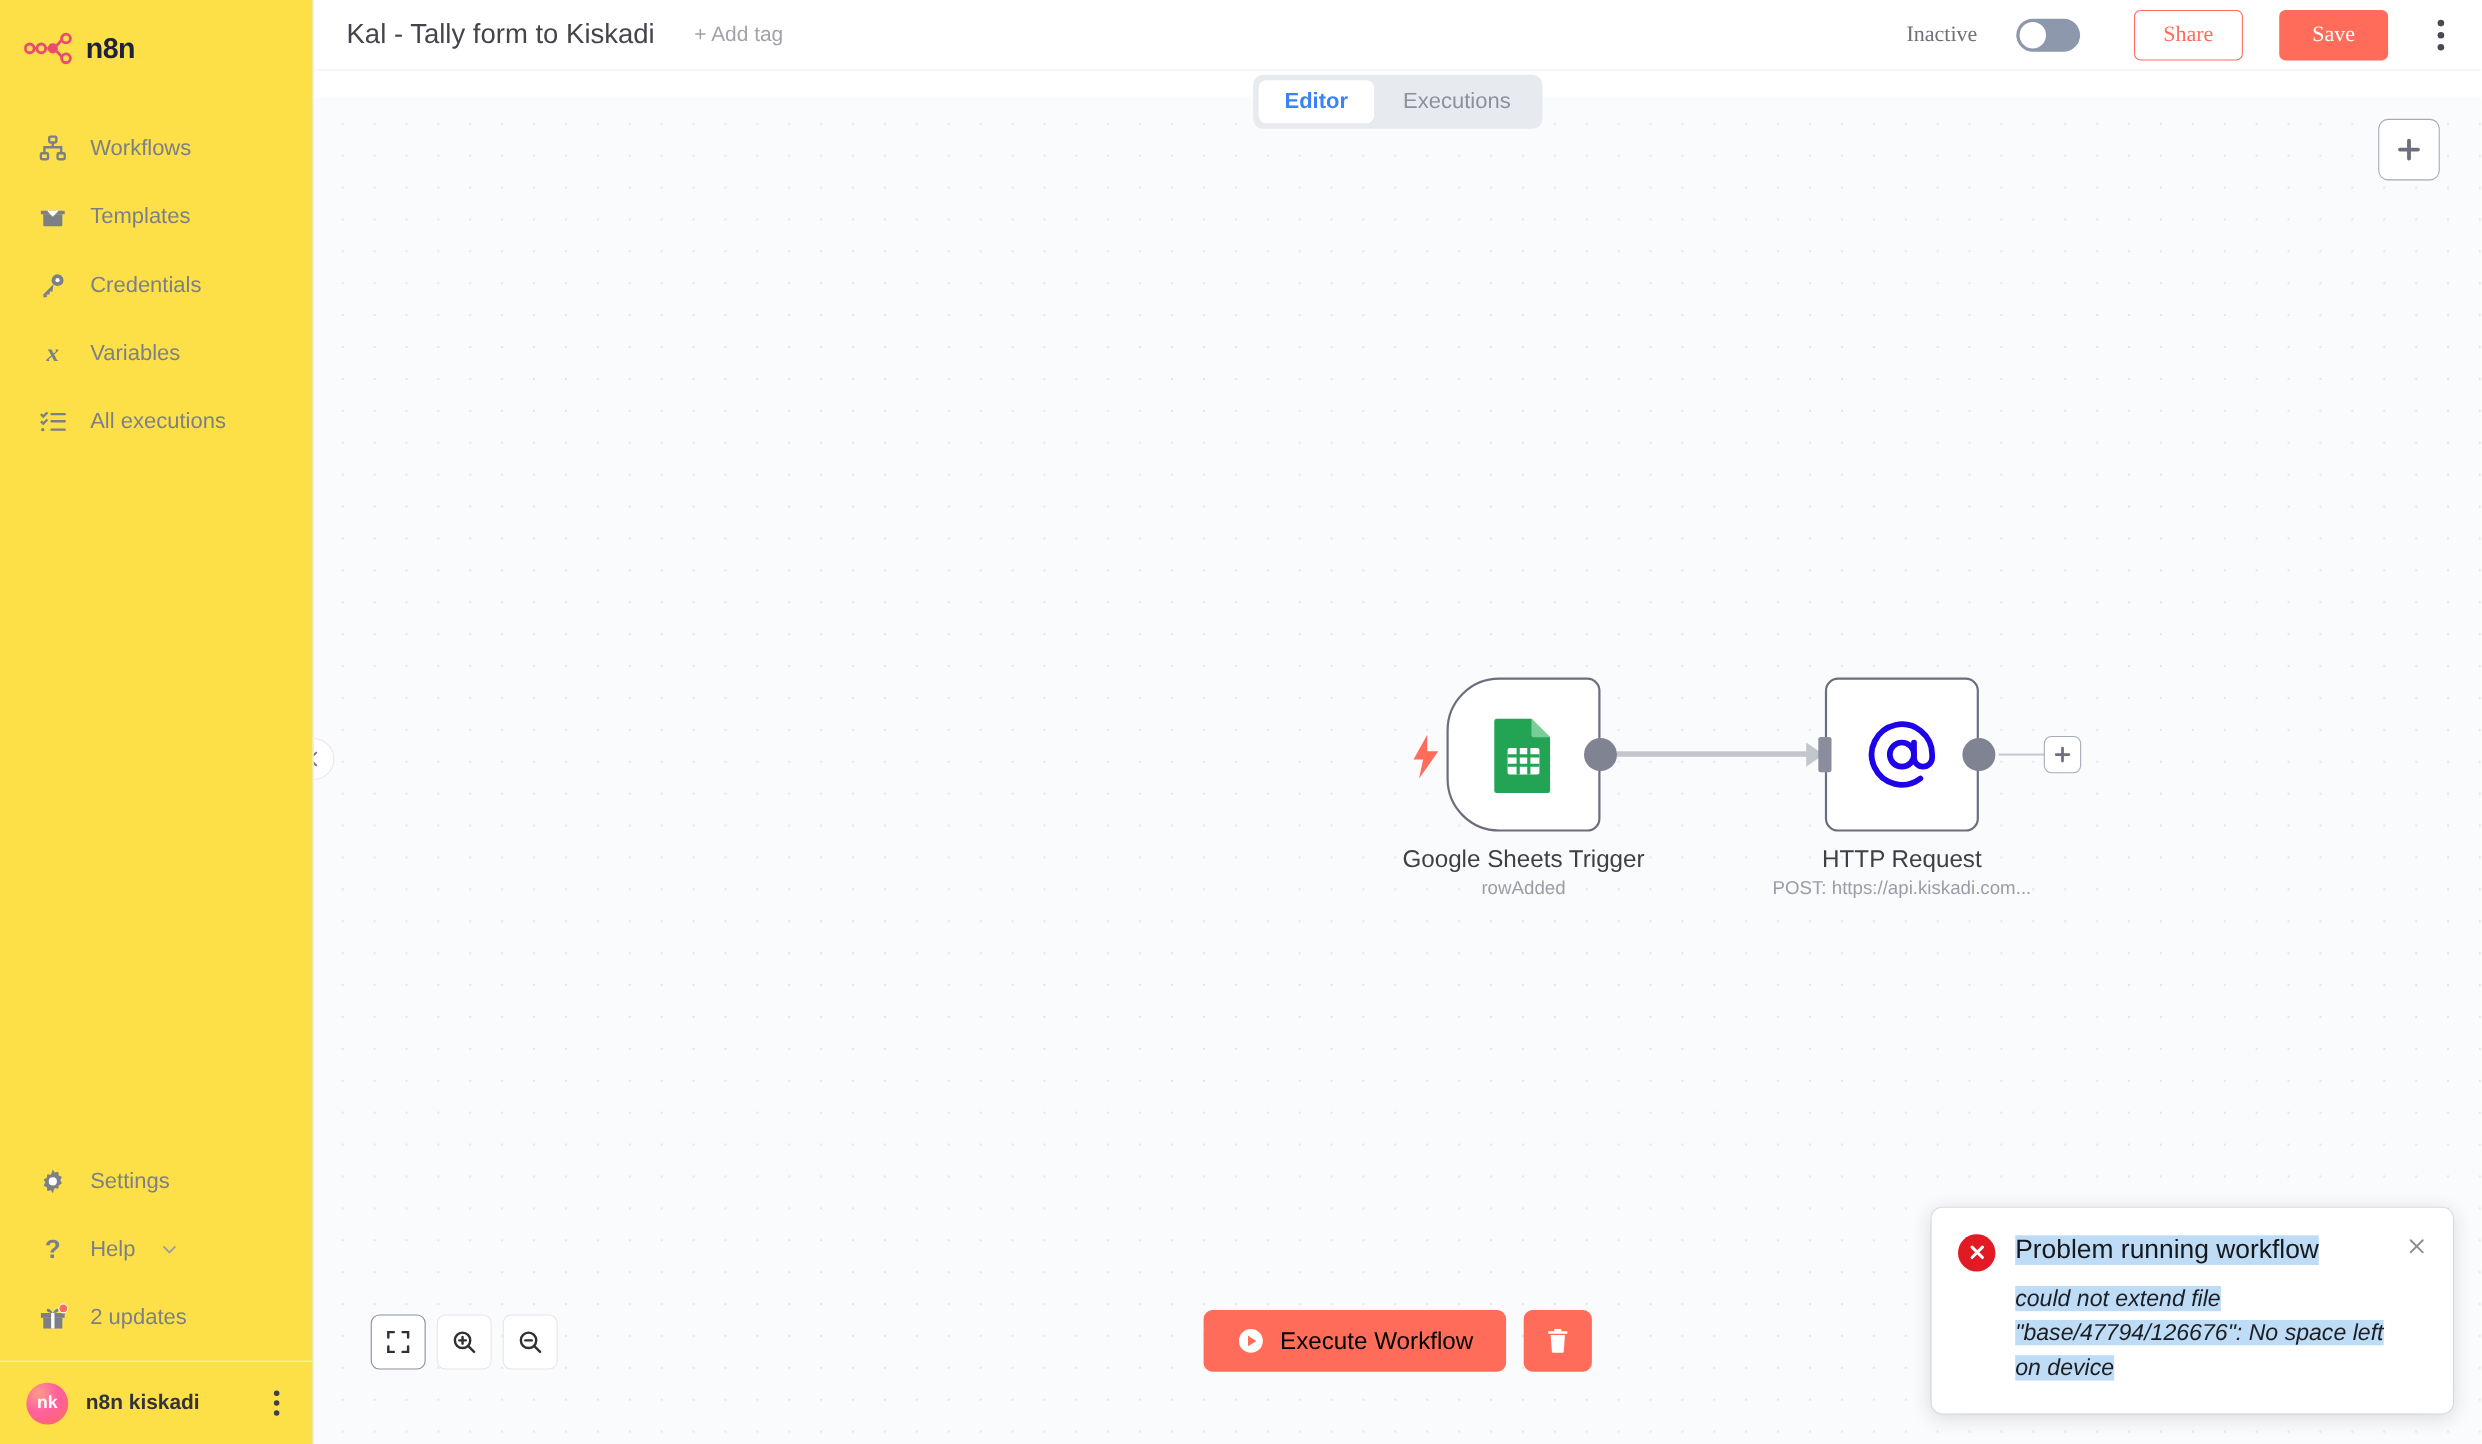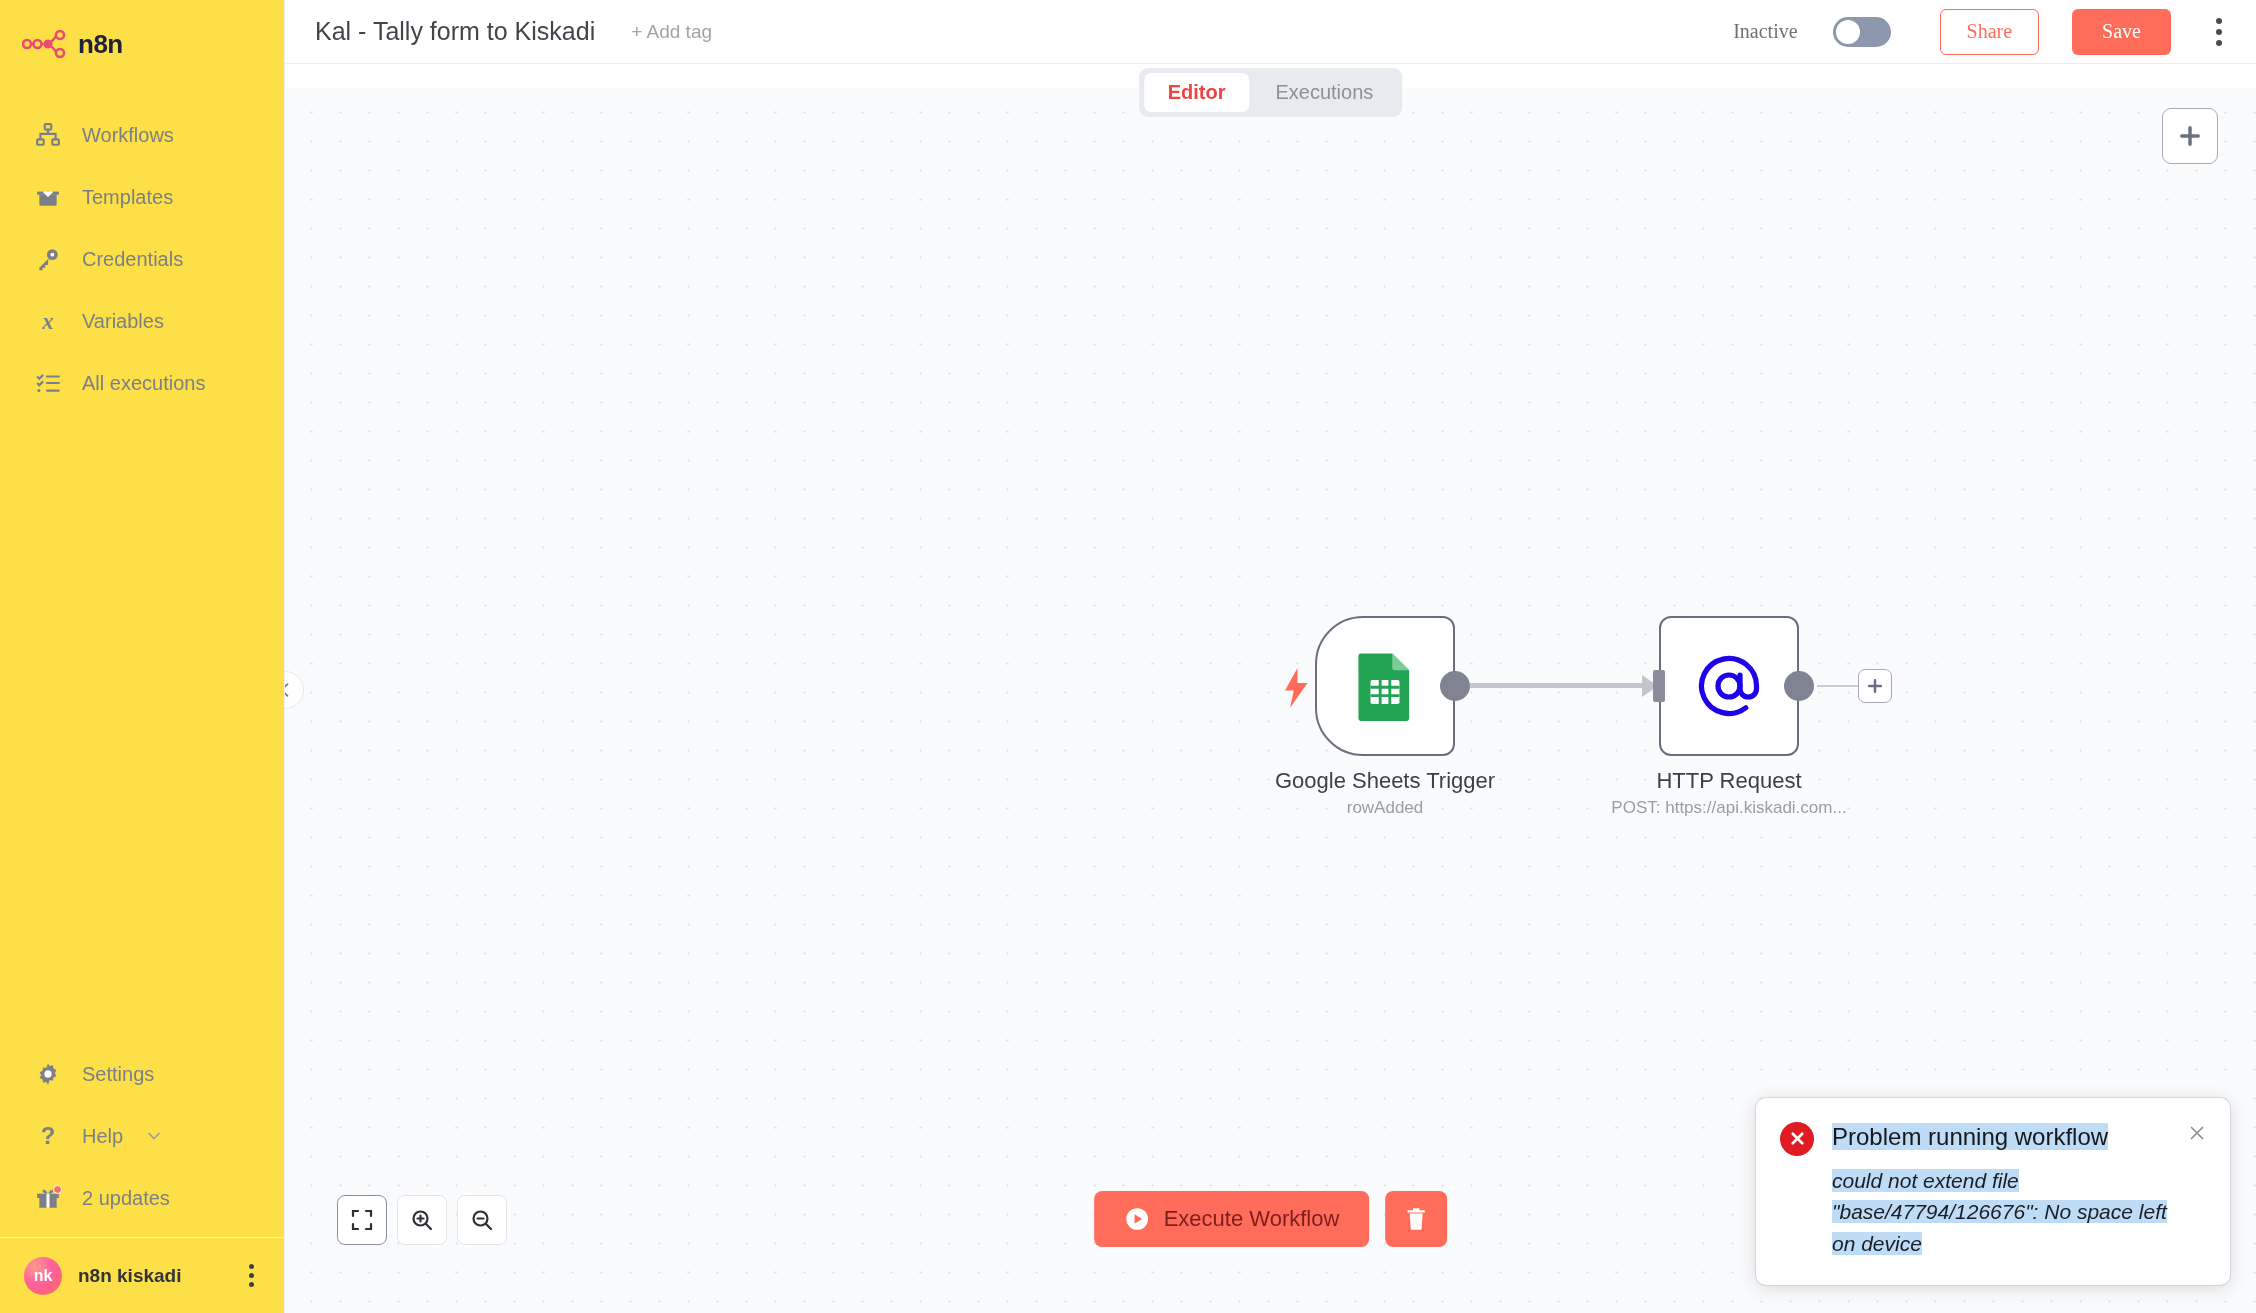--- a/index.html
+++ b/index.html
@@ -95,21 +95,21 @@
   
   .tabs {
     position: absolute; top: 68px; left: 50%; transform: translateX(-50%);
     background: #e7eaef; border-radius: 9px; padding: 5px;
     display: flex; gap: 2px; z-index: 21;
   }
   .tab {
     padding: 8px 24px; border-radius: 7px; font-size: 20px;
     color: #8d9096; cursor: pointer; white-space: nowrap;
   }
-  .tab.active { background: #fff; color: #ef4444; font-weight: 600; text-align: center; }
+  .tab.active { background: #fff; color: #3b82f6; font-weight: 600; text-align: center; }
 
   
   .canvas {
     position: absolute; top: 88px; left: 0; right: 0; bottom: 0;
     background-color: #fafbfc;
     background-image: radial-gradient(#e3e6ec 1.3px, transparent 1.4px);
     background-size: 29px 29px;
     background-position: 12px 10px;
     overflow: hidden;
   }
@@ -180,21 +180,21 @@
     border: 1px solid #e3e6ec; display: flex; align-items: center; justify-content: center;
     cursor: pointer; color: #2f3035;
   }
   .zbtn.first { border-color: #8b8f9c; }
 
   .exec-bar {
     position: absolute; left: 50%; transform: translateX(-50%);
     bottom: 66px; display: flex; gap: 16px; z-index: 12;
   }
   .btn-exec {
-    background: #ff6d5a; color: #7f1d1d; border: none; border-radius: 8px;
+    background: #ff6d5a; color: #000000; border: none; border-radius: 8px;
     height: 56px; padding: 0 30px; font-size: 22px; cursor: pointer;
     display: flex; align-items: center; gap: 14px; font-family: inherit;
   }
   .btn-trash {
     background: #ff6d5a; color: #fff; border: none; border-radius: 8px;
     width: 62px; height: 56px; cursor: pointer;
     display: flex; align-items: center; justify-content: center;
   }
 
   

